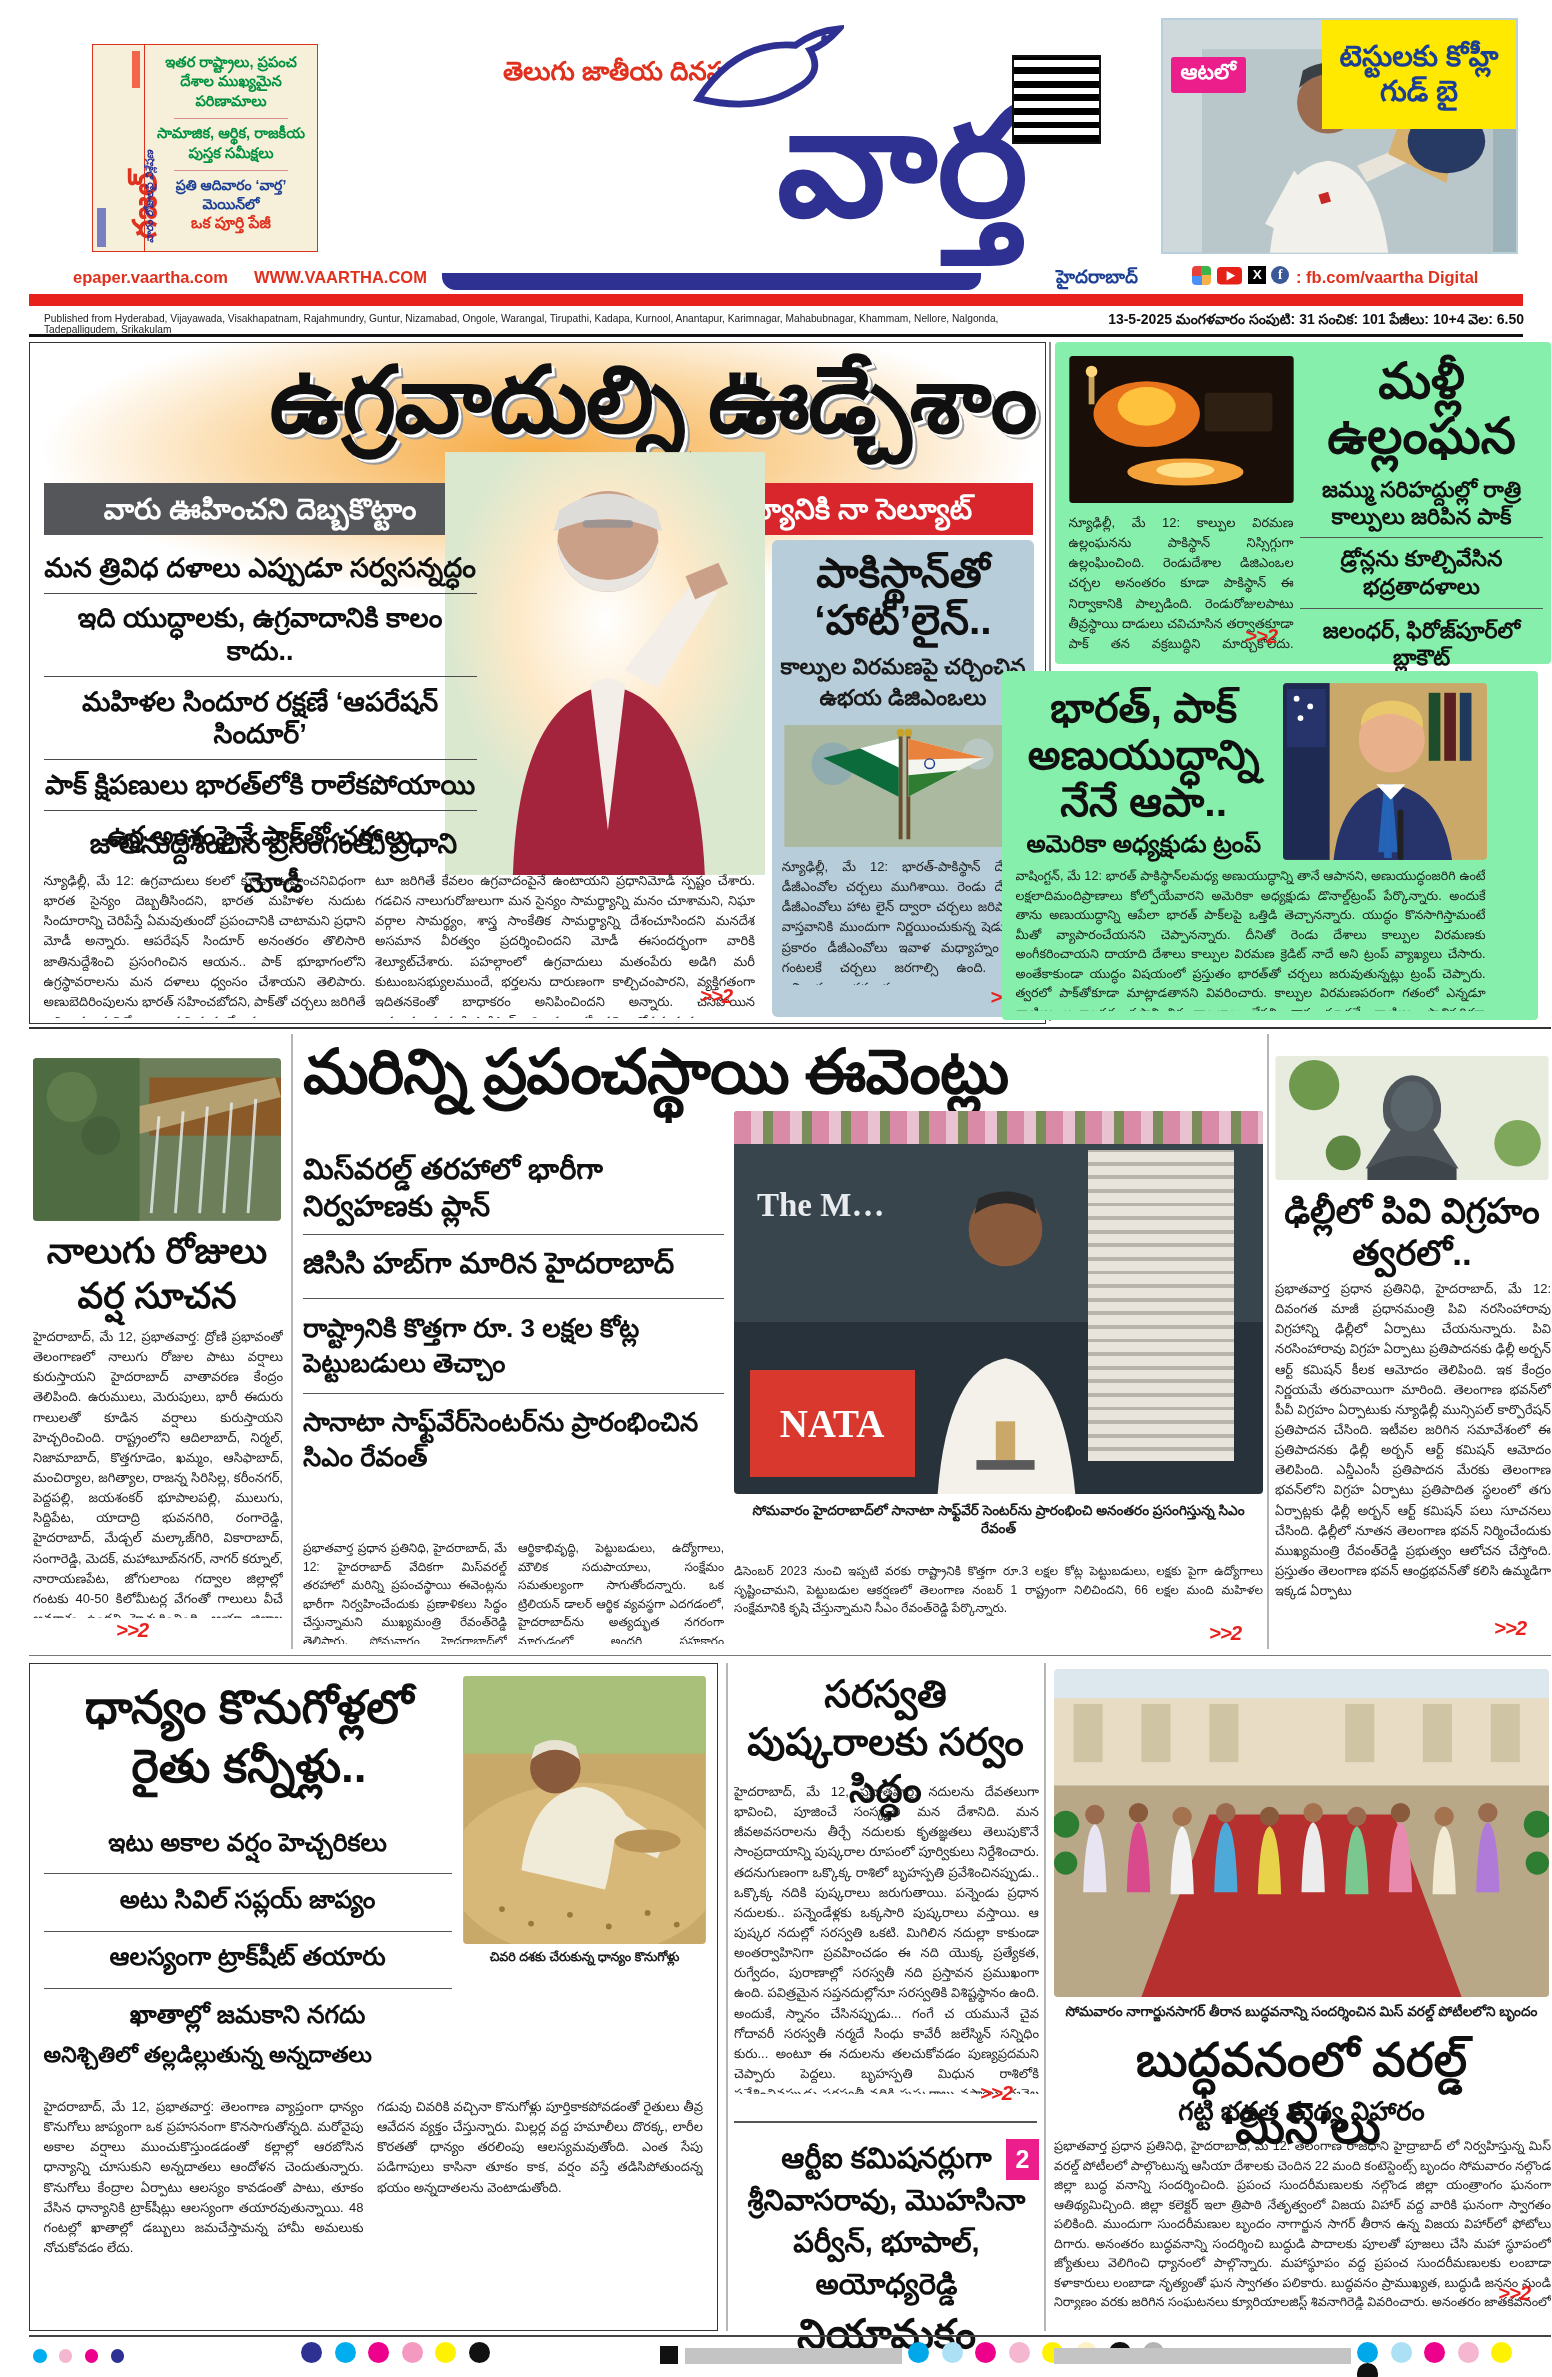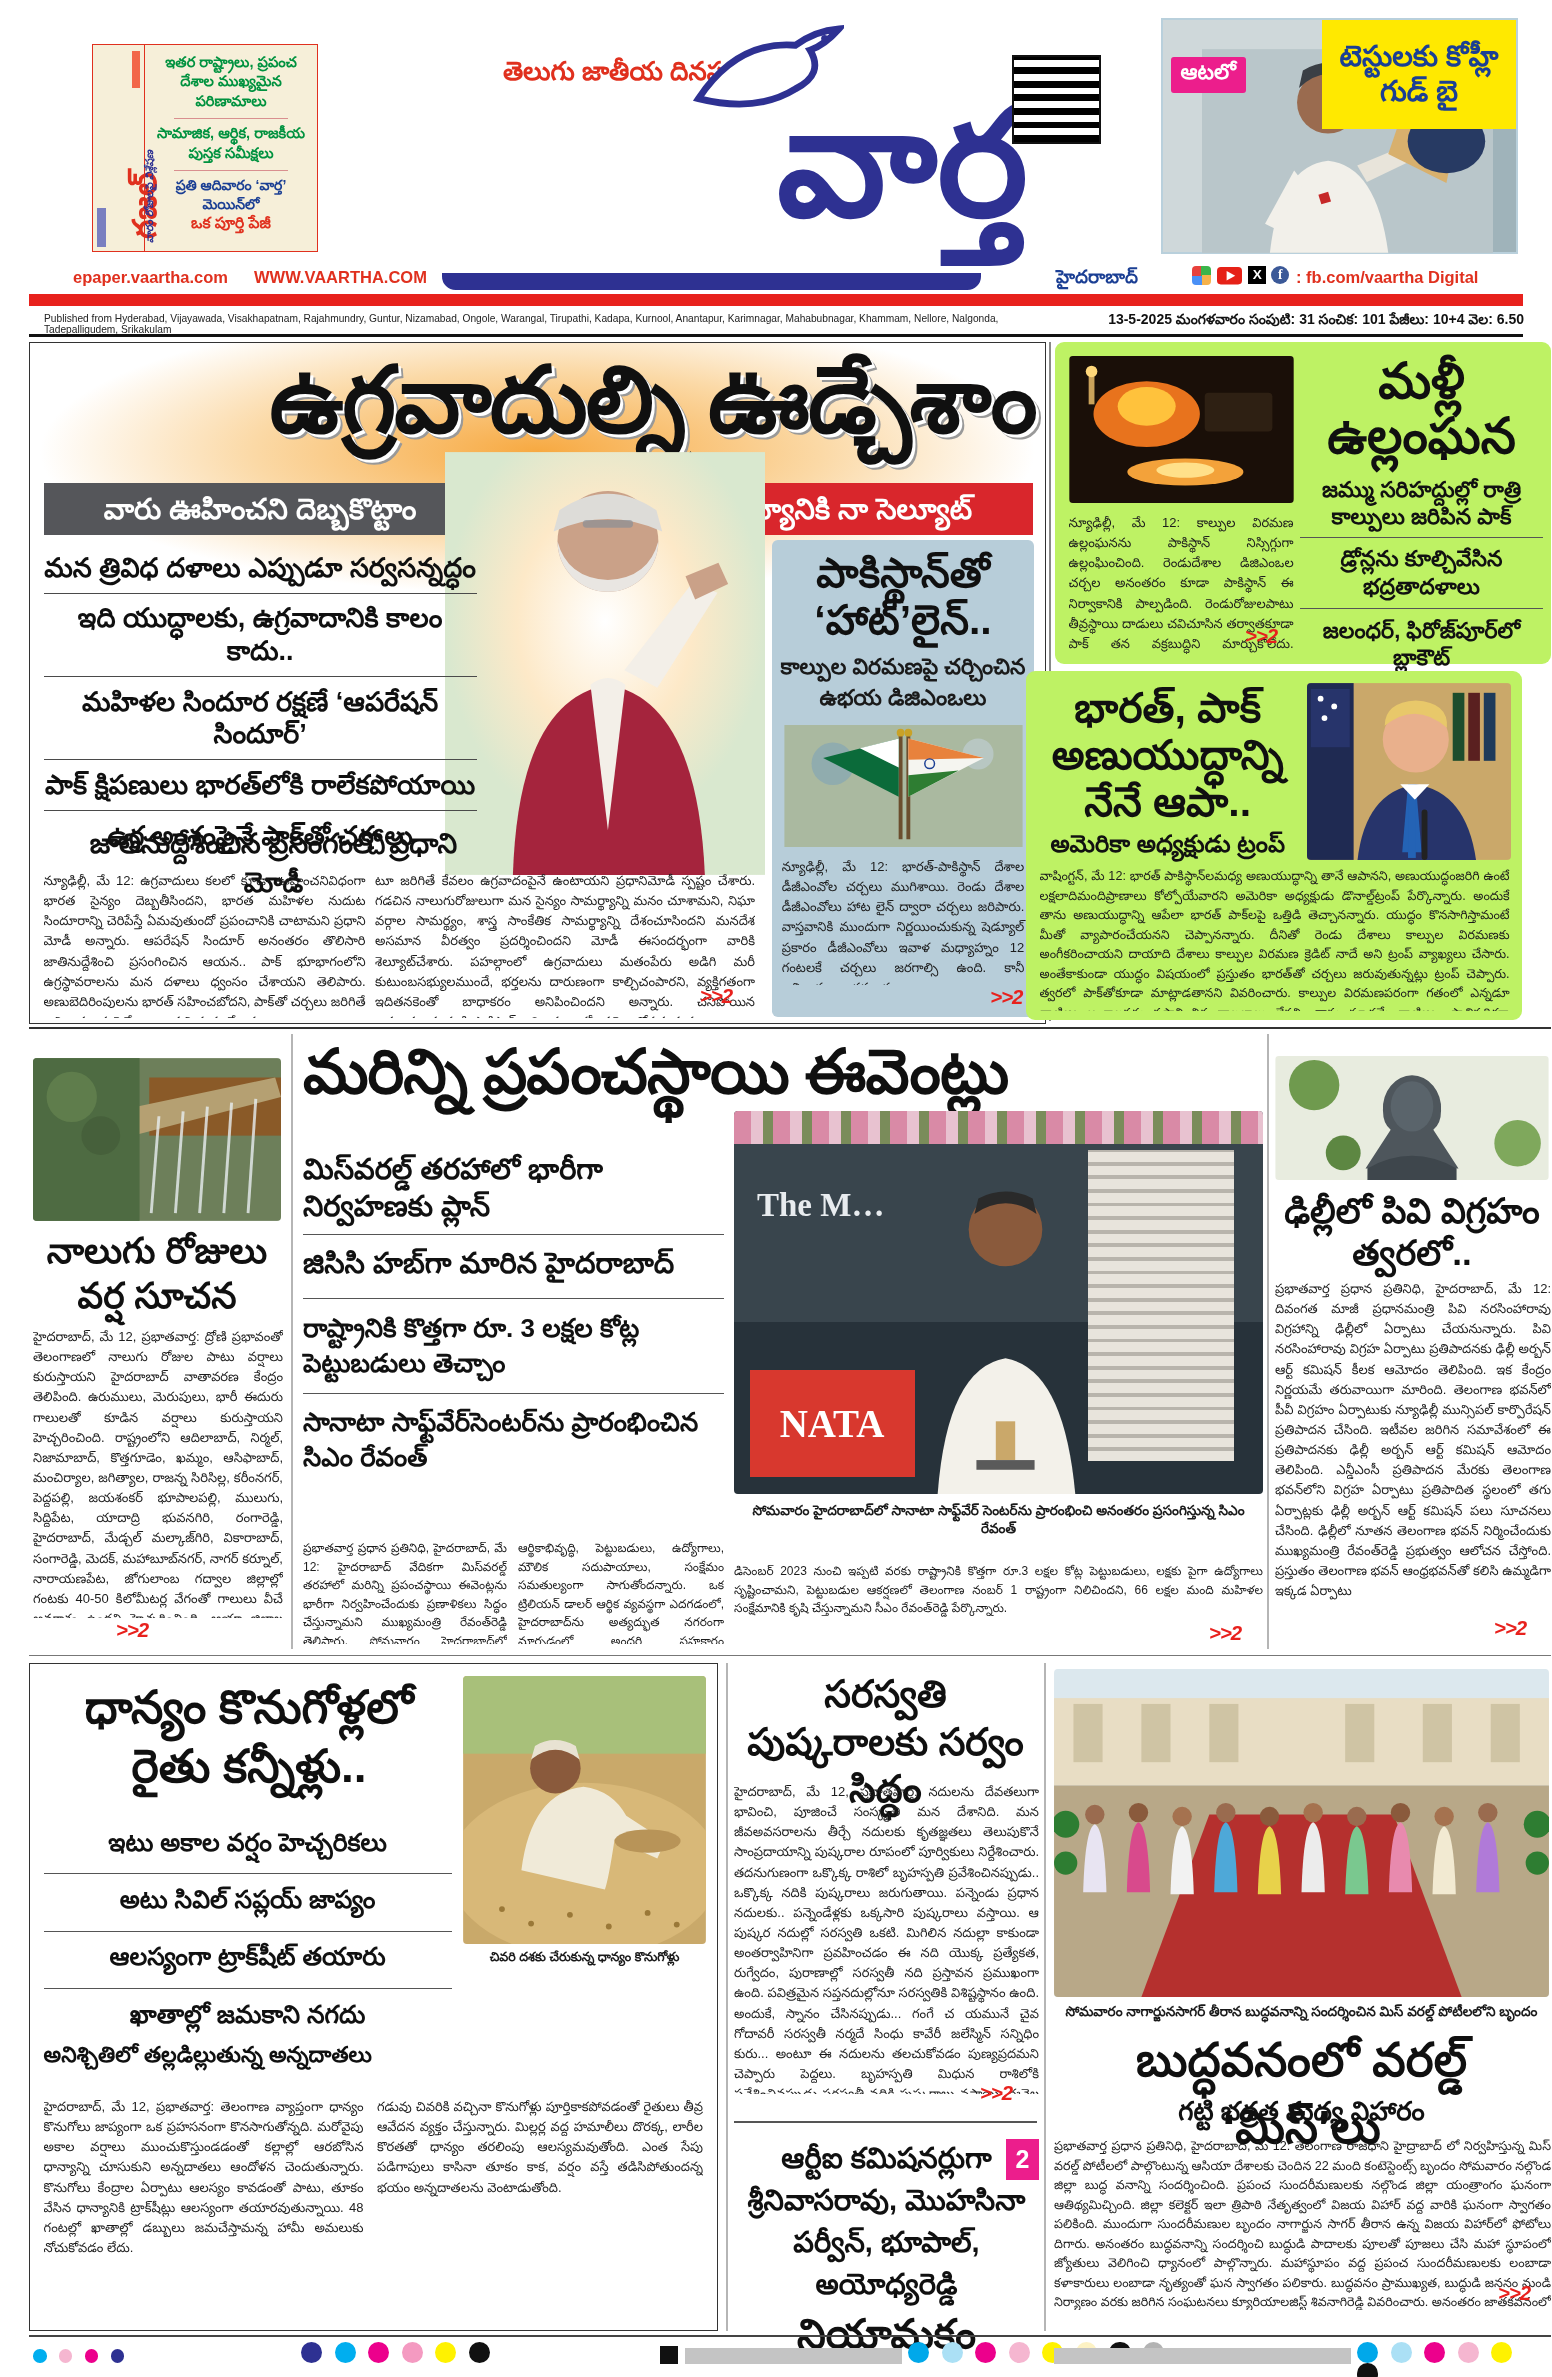--- a/index.html
+++ b/index.html
@@ -7,21 +7,21 @@
   body{font-family:"Liberation Sans","DejaVu Sans",sans-serif}
   .page{position:relative;width:1553px;height:2377px;background:#fff;margin:0 auto;overflow:hidden;color:#1a1a1a}
   .abs{position:absolute}
   .jtext{font-size:13px;line-height:1.55;text-align:justify;color:#1c1c1c}
   .more{color:#e8211d;font-weight:bold;font-style:italic;font-size:20.4px;letter-spacing:-1px}
   .rule-v{position:absolute;width:1.9px;background:#b5b5b5}
   .rule-h{position:absolute;height:1.9px;background:#333}
   .photo{position:absolute;overflow:hidden;border-radius:3.9px}
   .cap{font-weight:bold;font-size:13.6px;text-align:center;line-height:1.3}
   .hl{font-weight:800;color:#101010}
-  .boxpeach{position:absolute;background:#bef264;border-radius:9px}
+  .boxpeach{position:absolute;background:#86efac;border-radius:4px}
   .subline{font-weight:bold;text-align:center;color:#111}
   .promo{position:absolute;left:92px;top:44px;width:226px;height:208px;border:1.9px solid #e0301e;background:#f6efd9;display:flex}
   .promo-side{width:52px;position:relative;border-right:1px solid #e0301e}
   .promo-main{flex:1;text-align:center;padding:7.8px 3.9px;font-weight:bold}
   .promo-main .g{color:#00923f;font-size:14.6px;line-height:1.35}
   .promo-main .b{color:#1b3f94;font-size:14px;line-height:1.35}
   .promo-main .r{color:#e0301e;font-size:15.5px}
   .promo-div{width:70%;height:1px;background:#d98f8f;margin:5.8px auto}
   .vtxt{position:absolute;transform:rotate(-90deg);transform-origin:left top;white-space:nowrap}
   .bullet{font-size:27px;font-weight:bold;text-align:center;color:#101010;padding:8.7px 0;border-bottom:1.9px solid #4a4a4a;line-height:1.2}
@@ -175,21 +175,21 @@
     <div class="abs hl" style="left:245px;top:11.6px;width:243px;font-size:50px;text-align:center;line-height:1.1">మళ్లీ ఉల్లంఘన</div>
     <div class="abs" style="left:245px;top:128px;width:243px">
       <div class="subline" style="font-size:22px;padding:5.8px 0;border-bottom:1.9px solid #555;line-height:1.25">జమ్ము సరిహద్దుల్లో రాత్రి కాల్పులు జరిపిన పాక్</div>
       <div class="subline" style="font-size:22px;padding:7.8px 0;border-bottom:1.9px solid #555;line-height:1.25">డ్రోన్లను కూల్చివేసిన భద్రతాదళాలు</div>
       <div class="subline" style="font-size:22px;padding:7.8px 0;line-height:1.25">జలంధర్, ఫిరోజ్‌పూర్‌లో బ్లాకౌట్</div>
     </div>
     <div class="abs jtext" style="left:13.6px;top:171px;width:225px;height:142px;overflow:hidden">న్యూఢిల్లీ, మే 12: కాల్పుల విరమణ ఉల్లంఘనను పాకిస్థాన్ నిస్సిగ్గుగా ఉల్లంఘించింది. రెండుదేశాల డిజిఎంఒల చర్చల అనంతరం కూడా పాకిస్థాన్ ఈ నిర్వాకానికి పాల్పడింది. రెండురోజులపాటు తీవ్రస్థాయి దాడులు చవిచూసిన తర్వాతకూడా పాక్ తన వక్రబుద్ధిని మార్చుకోలేదు. జమ్ముకాశ్మీర్‌లోని వాస్తవాధీన రేఖ</div>
     <span class="abs more" style="left:190px;top:283px">&gt;&gt;2</span>
   </div>
 
-  <div class="boxpeach" style="left:1026px;top:671px;width:496px;height:349px">
+  <div class="boxpeach" style="left:1002px;top:671px;width:536px;height:349px">
     <div class="abs hl" style="left:9.7px;top:13.6px;width:264px;font-size:41px;text-align:center;line-height:1.15">భారత్, పాక్ అణుయుద్ధాన్ని నేనే ఆపా..</div>
     <svg class="abs photo" style="left:281px;top:11.6px" width="204" height="177" viewBox="0 0 210 182">
       <rect width="210" height="182" fill="#caa86a"></rect>
       <rect x="0" y="0" width="48" height="182" fill="#1f2a52"></rect>
       <rect x="4" y="6" width="40" height="60" fill="#27346b"></rect>
         <circle cx="14" cy="16" r="3" fill="#fff"></circle>
         <circle cx="28" cy="24" r="3" fill="#fff"></circle>
         <circle cx="18" cy="36" r="3" fill="#fff"></circle>
       <rect x="150" y="10" width="12" height="70" fill="#1d4d2c"></rect>
         <rect x="166" y="10" width="12" height="70" fill="#5a2020"></rect>

